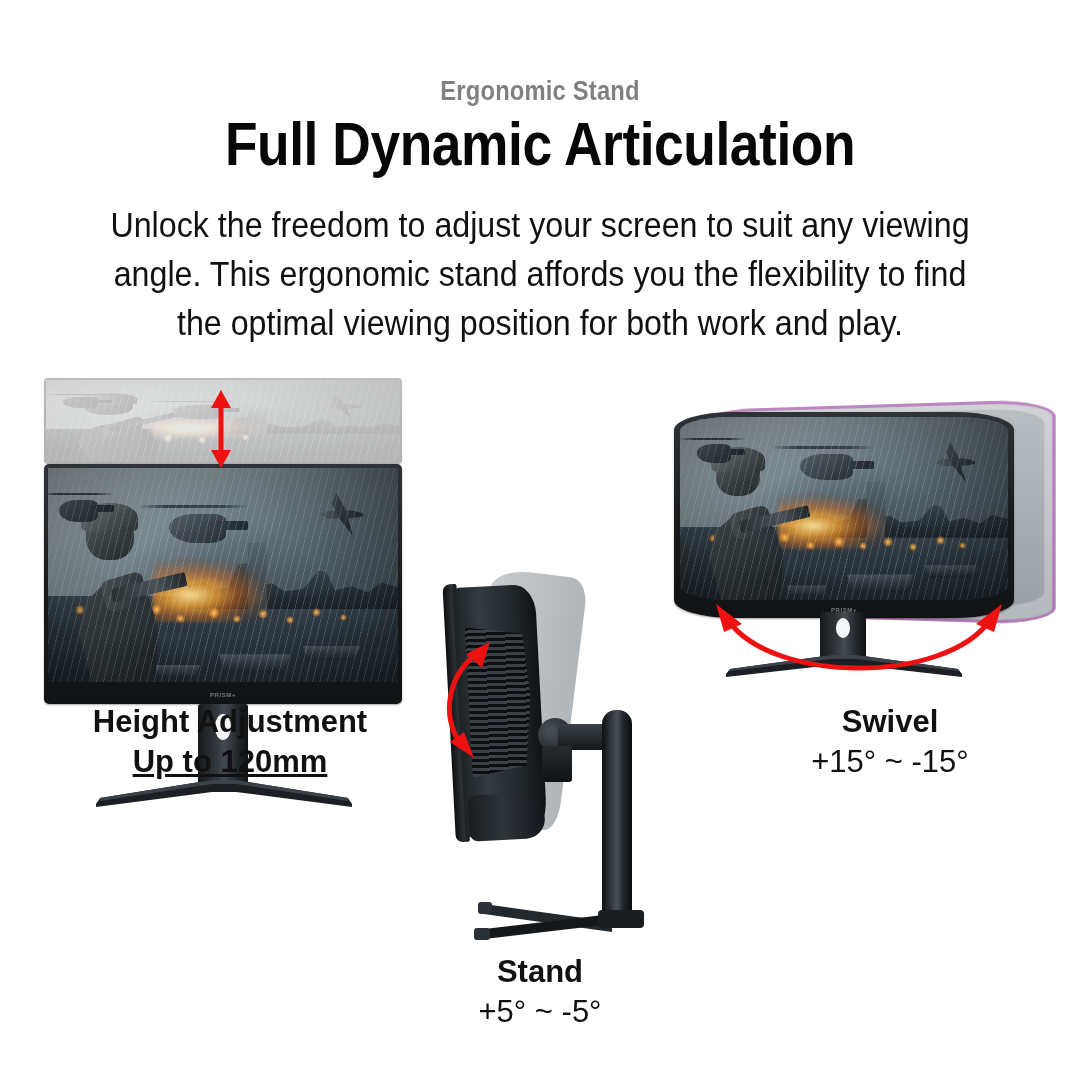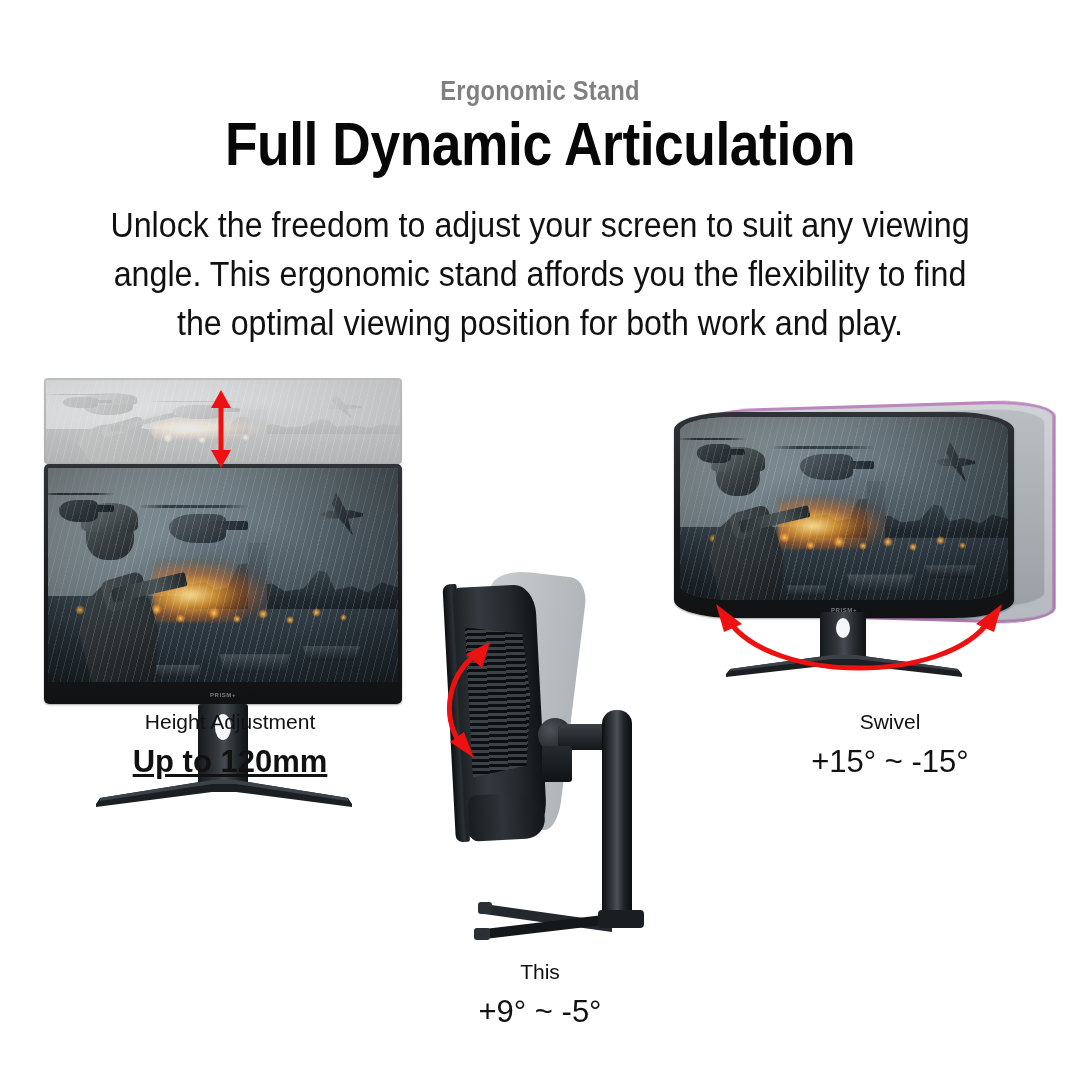--- a/index.html
+++ b/index.html
@@ -33,21 +33,21 @@
     position:absolute;top:200px;left:60px;width:960px;
     text-align:center;
     font-family:"Liberation Sans Narrow","Liberation Sans",sans-serif;
     font-weight:normal;font-size:35px;line-height:49px;
     color:#111;
     transform:scaleX(.92);
   }
 
   
   .cap{position:absolute;text-align:center;color:#111;}
-  .cap .l1{font-size:21px;line-height:40px;font-weight:400;}
+  .cap .l1{font-size:31px;line-height:40px;font-weight:700;}
   .cap .l2{font-size:31px;line-height:40px;}
   .cap.bold .l2{font-weight:bold;text-decoration:underline;}
   #cap-height{left:20px;top:702px;width:420px;}
   #cap-swivel{left:680px;top:702px;width:420px;}
   #cap-tilt{left:390px;top:952px;width:300px;}
 
   
   .scene{position:absolute;inset:0;overflow:hidden;background:#2b3740;}
   .sky{position:absolute;left:0;top:0;width:100%;height:62%;
        background:linear-gradient(175deg,#9aa7ad 0%,#7d8c93 28%,#5c6b73 62%,#3e4a52 100%);}
@@ -384,17 +384,17 @@
     <div class="l1">Height Adjustment</div>
     <div class="l2">Up to 120mm</div>
   </div>
 
   <div class="cap" id="cap-swivel">
     <div class="l1">Swivel</div>
     <div class="l2">+15° ~ -15°</div>
   </div>
 
   <div class="cap" id="cap-tilt">
-    <div class="l1">This</div>
-    <div class="l2">+9° ~ -5°</div>
+    <div class="l1">Stand</div>
+    <div class="l2">+5° ~ -5°</div>
   </div>
 
 </div>
 
 </body></html>

